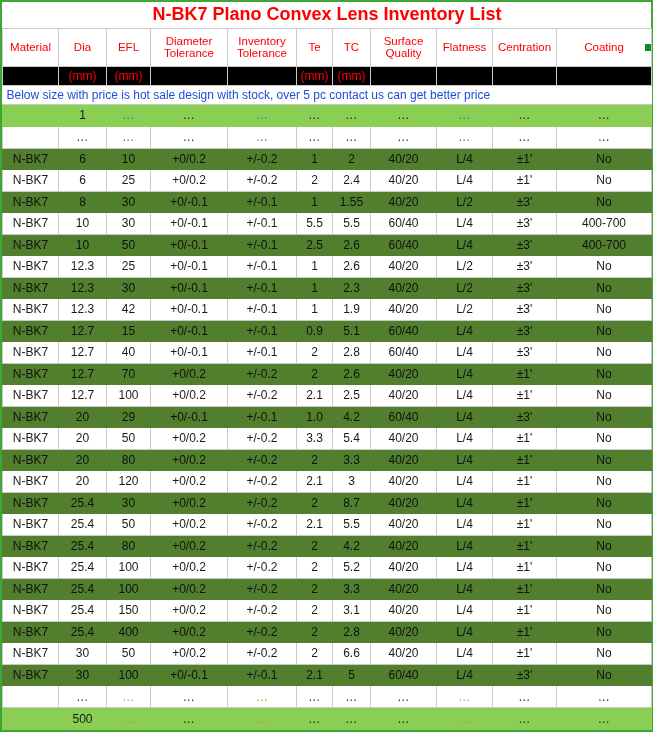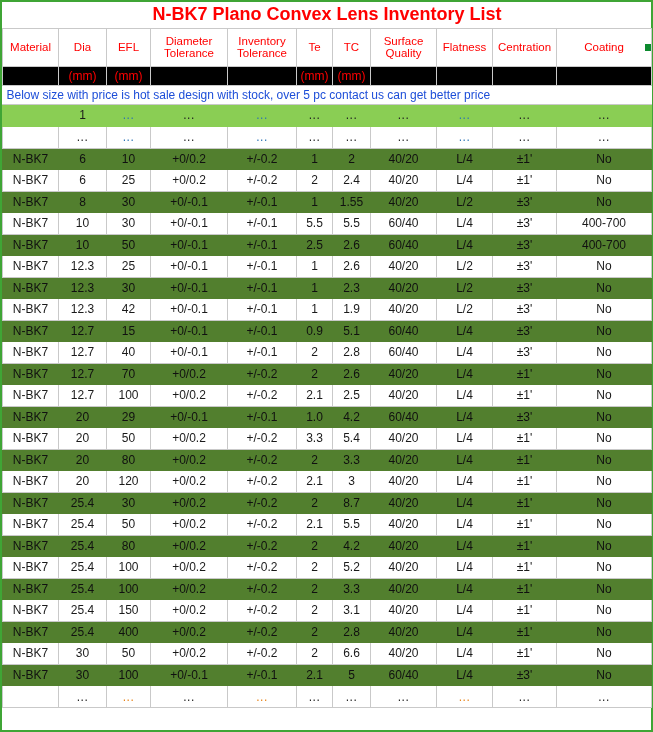--- a/index.html
+++ b/index.html
@@ -533,15 +533,28 @@
         <td class="dots dark">...</td>
         <td class="dots red">...</td>
         <td class="dots dark">...</td>
         <td class="dots dark">...</td>
         <td class="dots dark">...</td>
         <td class="dots red">...</td>
         <td class="dots dark">...</td>
         <td class="dots dark">...</td>
       </tr>
 
+      <tr class="bound-row light">
+        <td class="first-blank"></td>
+        <td>500</td>
+        <td class="dots red">...</td>
+        <td class="dots dark">...</td>
+        <td class="dots red">...</td>
+        <td class="dots dark">...</td>
+        <td class="dots dark">...</td>
+        <td class="dots dark">...</td>
+        <td class="dots red">...</td>
+        <td class="dots dark">...</td>
+        <td class="dots dark">...</td>
+      </tr>
     </tbody>
   </table>
 </div>
 
 </body></html>

